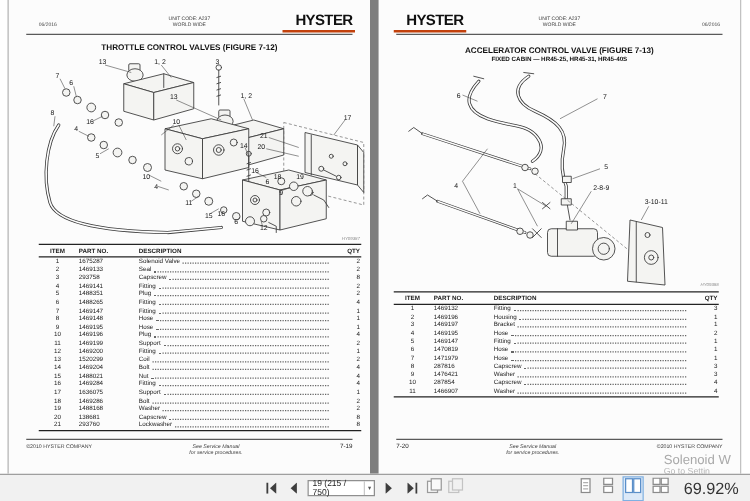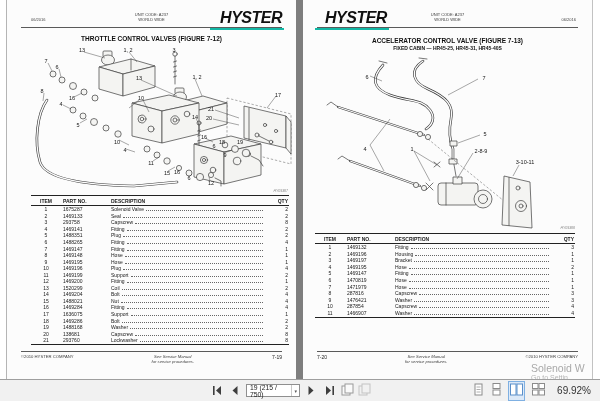--- a/index.html
+++ b/index.html
@@ -10,23 +10,23 @@
   }
   .page{position:absolute;top:0;height:379px;background:#fcfcfc;}
   #page-left{left:6px;width:289px;border-left:1px solid #b5b5b5;}
   #page-right{left:303px;width:289px;border-right:1px solid #c2c2c2;}
   .page-divider{position:absolute;top:0;left:296px;width:7px;height:379px;background:#7e7e7e;}
 
   
   .hdr-date{position:absolute;top:17px;font-size:4px;color:#444;}
   .hdr-center{position:absolute;left:0;right:0;top:13px;text-align:center;
               font-size:4px;line-height:4.6px;color:#3a3a3a;}
-  .logo{position:absolute;top:9px;font-style:italic;font-weight:bold;
-        font-size:16px;letter-spacing:-0.5px;color:#101010;
-        border-bottom:2px solid #14b8a6;padding:0 2px 1px 10px;}
+  .logo{position:absolute;top:9px;font-weight:bold;
+        font-size:12px;letter-spacing:-0.5px;color:#101010;
+        border-bottom:2px solid #c2410c;padding:0 2px 1px 10px;}
   .hdr-rule{position:absolute;left:14px;right:14px;top:27px;border-top:1px solid #5a5a5a;}
   .page-title{position:absolute;left:0;right:0;text-align:center;
               font-weight:bold;font-size:6.5px;color:#101010;}
   .page-subtitle{position:absolute;left:0;right:0;text-align:center;
               font-weight:bold;font-size:5px;color:#101010;}
 
   
   .diagram{position:absolute;}
   .diagram svg{display:block;}
   .dg{stroke:#3c3c3c;stroke-width:.7;fill:none;stroke-linejoin:round;stroke-linecap:round;}
@@ -75,21 +75,21 @@
   .navgroup{display:flex;align-items:center;gap:5px;margin-left:212px;}
   .navbtn{width:12px;height:14px;display:flex;align-items:center;justify-content:center;cursor:default;}
   .page-box{width:54px;height:13px;background:#fff;border:1px solid #8f8f8f;
             display:flex;align-items:center;font-size:6.8px;color:#222;
             padding-left:3px;box-sizing:border-box;}
   .page-box .caret{margin-left:auto;border-left:1px solid #c9c9c9;height:100%;
                    display:flex;align-items:center;padding:0 2px;color:#555;font-size:5px;}
   .pairicons{display:flex;gap:4px;margin-left:7px;}
   .rightgroup{display:flex;align-items:center;gap:7px;margin-left:auto;margin-right:9px;}
   .lay-sel{background:#dcE9f8;outline:1px solid #7fb0e2;}
-  .zoom-label{font-size:10px;color:#333;margin-left:4px;}
+  .zoom-label{font-size:13px;color:#333;margin-left:4px;}
 </style>
 </head>
 <body>
 
 <div class="page" id="page-left">
   <div class="hdr-date" style="left:24px;">06/2016</div>
   <div class="hdr-center">
     <div>UNIT CODE: A237</div>
     <div>WORLD WIDE</div>
   </div>

